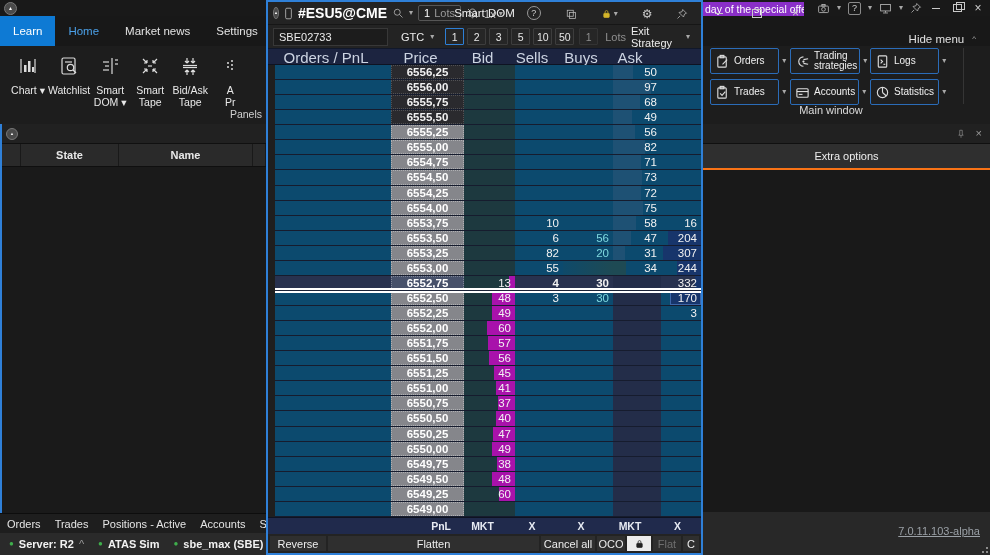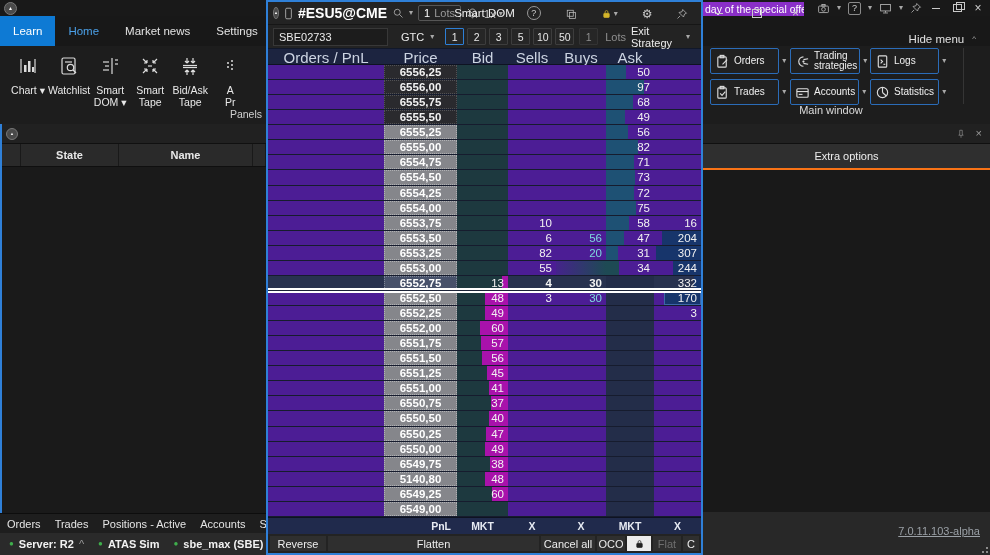--- a/index.html
+++ b/index.html
@@ -97,21 +97,21 @@
   .lot-btn{min-width:15px;height:15px;padding:0 1px;background:#262626;border:1px solid #3d3d3d;border-radius:1px;
     display:flex;align-items:center;justify-content:center;font-size:10.5px;color:#e6e6e6;}
   .lot-btn.sel{border-color:#2d7fd6;}
   .lot-val{color:#8f8f8f;border-color:#333;} .lots-lab{color:#8f8f8f;margin-left:2px;}
   .exit-strat{margin-left:auto;display:flex;align-items:center;gap:14px;color:#ececec;padding-right:6px;}
 
   .ladder-cols{display:grid;grid-template-columns:116px 73px 51px 48px 50px 48px 1fr;}
   .dom-header{height:15px;background:#1c2440;border-bottom:1px solid #0e1322;flex:0 0 15px;}
   .dh{display:flex;align-items:center;justify-content:center;color:#ccd4e2;font-size:15px;}
 
-  .ladder{flex:1 1 auto;background:#4c1d95;display:flex;flex-direction:column;overflow:hidden;}
+  .ladder{flex:1 1 auto;background:#0c4a6e;display:flex;flex-direction:column;overflow:hidden;margin-left:7px;}
   .lrow{flex:1 1 0;display:grid;grid-template-columns:116px 73px 51px 48px 50px 48px 1fr;border-bottom:1px solid #161c2e;position:relative;}
   .lc{position:relative;display:flex;align-items:center;justify-content:flex-end;padding-right:4px;font-size:11.5px;color:#f2f2f2;overflow:hidden;}
   .lc b{font-weight:400;position:relative;z-index:2;}
   .lc b.bold{font-weight:700;}
   .lc b.cyan{color:#7ed8de;}
   .c-price{justify-content:center;padding:0;font-weight:600;}
   .p-gray{background:#85868b;color:#fff;border:1px dotted rgba(255,255,255,.35);box-sizing:border-box;}
   .p-dark{background:#2a2a2e;color:#f2f2f2;border:1px dotted rgba(255,255,255,.18);box-sizing:border-box;}
   .p-current{background:#47516a;color:#fff;border:1px dotted rgba(255,255,255,.3);box-sizing:border-box;}
   .c-bid{background:#1d393f;}
@@ -876,21 +876,21 @@
             <i class="bar bbar" style="width:34.96%"></i>
             <b>38</b>
           </div>
           <div class="lc c-sells"></div>
           <div class="lc c-buys"></div>
           <div class="lc c-ask below"></div>
           <div class="lc c-x"></div>
         </div>
         <div class="lrow">
           <div class="lc c-orders"></div>
-          <div class="lc c-price p-gray">5140,80</div>
+          <div class="lc c-price p-gray">6549,50</div>
           <div class="lc c-bid">
             <i class="bar bbar" style="width:44.160000000000004%"></i>
             <b>48</b>
           </div>
           <div class="lc c-sells"></div>
           <div class="lc c-buys"></div>
           <div class="lc c-ask below"></div>
           <div class="lc c-x"></div>
         </div>
         <div class="lrow">

